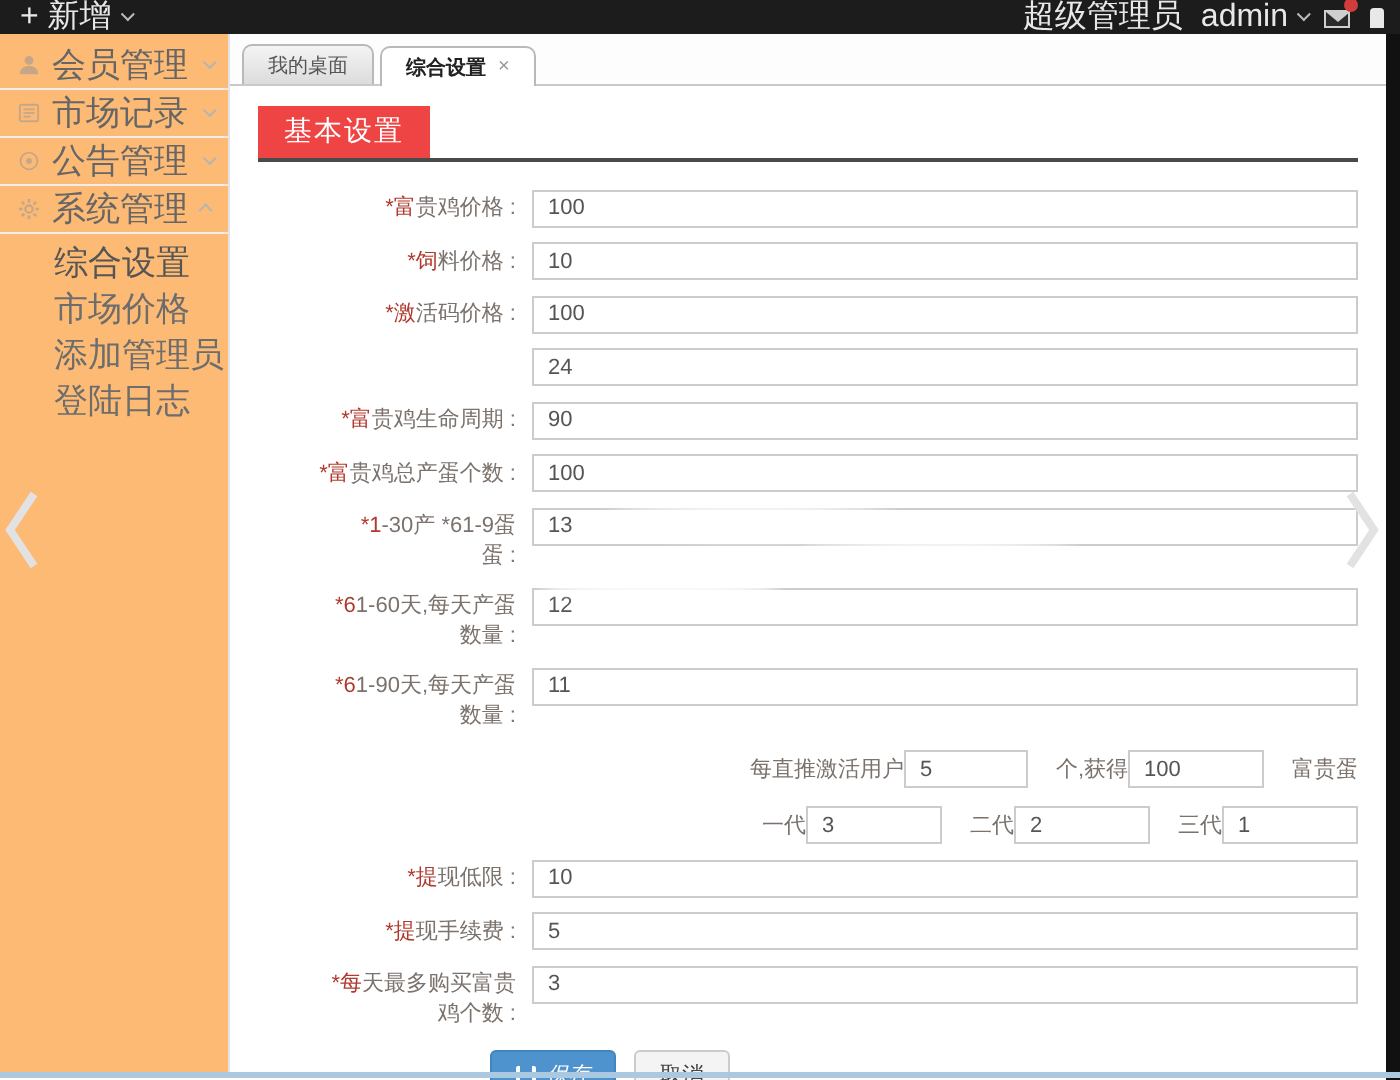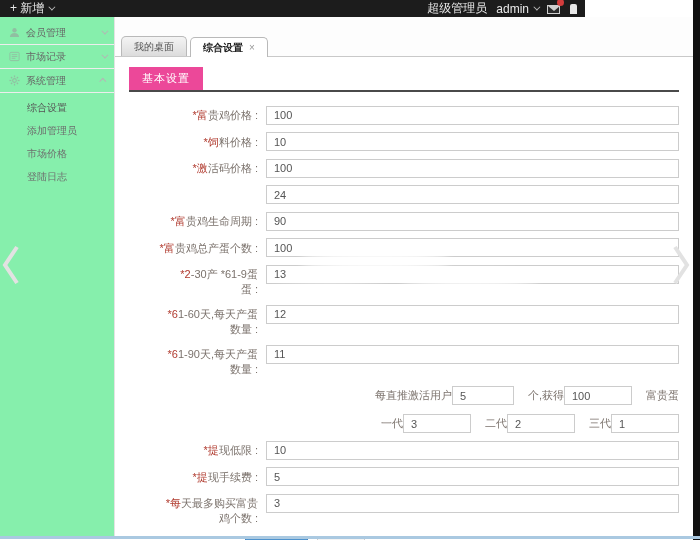--- a/index.html
+++ b/index.html
@@ -3,71 +3,71 @@
 <meta charset="utf-8">
 <style>
   * { box-sizing: border-box; margin: 0; padding: 0; }
   html,body { width:700px; height:540px; overflow:hidden; }
   body {
     font-family: "Liberation Sans", sans-serif;
     background:#ffffff; position:relative; color:#333;
   }
   
   .topbar {
-    position:absolute; top:0; left:0; width:585px; height:17px;
-    background:#1c1c1c; color:#e8e8e8; font-size:12px;
+    position:absolute; top:0; left:0; width:700px; height:17px;
+    background:#1c1c1c; color:#e8e8e8; font-size:16px;
     display:flex; align-items:center; justify-content:space-between;
     padding:0 8px 0 10px; z-index:30;
   }
   .topbar-left { display:flex; align-items:center; gap:4px; cursor:pointer; }
   .topbar-right { display:flex; align-items:center; gap:9px; }
   .chev { display:inline-block; width:5px; height:5px; border-right:1px solid #bbb; border-bottom:1px solid #bbb; }
   .chev.down { transform:rotate(45deg) translateY(-2px); }
   .chev.up   { transform:rotate(-135deg) translateY(-1px); }
   .mail-wrap { position:relative; width:14px; height:11px; }
   .mail-ic { width:13px; height:9px; border:1px solid #cfcfcf; position:absolute; bottom:0; left:0; background:#2a2a2a; }
   .mail-ic:after{ content:""; position:absolute; left:0; top:0; width:0; height:0;
     border-left:6px solid transparent; border-right:6px solid transparent; border-top:5px solid #cfcfcf; }
   .badge { position:absolute; top:-4px; right:-3px; width:7px; height:7px; border-radius:50%; background:#d23c3c; }
   .profile-ic { width:7px; height:10px; background:#e8e8e8; border-radius:2px 2px 0 0; }
   
   .right-strip { position:absolute; top:0; right:0; width:7px; height:540px; background:#111; z-index:25; }
   
   .sidebar {
     position:absolute; top:17px; left:0; width:115px; height:519px;
-    background:#86efac; border-right:1px solid #e3e3e3; font-size:10px; color:#666;
+    background:#fdba74; border-right:1px solid #e3e3e3; font-size:17px; color:#666;
     padding-top:4px;
   }
   .side-item {
     height:24px; display:flex; align-items:center; padding:0 8px 0 9px;
     border-bottom:1px solid #ededed; cursor:pointer; gap:6px;
   }
   .side-item .s-ic { width:11px; height:11px; flex:0 0 11px; opacity:.55; }
   .side-item .s-lbl { flex:1; }
   .side-item .chev { border-color:#b5b5b5; }
   .submenu { padding:3px 0; }
   .sub-item { height:23px; line-height:23px; padding-left:27px; color:#6d6d6d; cursor:pointer; }
   .sub-item.active { color:#555; }
   
   .main { position:absolute; top:17px; left:115px; width:578px; height:523px; background:#fff; }
   .tabbar {
-    height:40px; display:flex; align-items:flex-end; gap:3px;
+    height:26px; display:flex; align-items:flex-end; gap:3px;
     padding:5px 0 0 6px; border-bottom:1px solid #c9c9c9; background:#fdfdfd;
   }
   .tab {
     font-size:10px; padding:3px 12px 3px 12px; border:1px solid #b9b9b9; border-bottom:none;
     border-radius:5px 5px 0 0; background:linear-gradient(#f4f4f4,#dcdcdc); color:#555;
     cursor:pointer; display:flex; align-items:center; gap:6px; height:20px;
   }
   .tab.active { background:#fff; color:#222; font-weight:bold; position:relative; top:1px; }
   .tab .close-x { color:#999; font-weight:normal; font-size:10px; cursor:pointer; }
   .content { padding:10px 14px 0 14px; }
   .section-head { border-bottom:2px solid #4a4a4a; }
   .section-title {
-    display:inline-block; background:#ec4899; color:#fff; font-size:11px;
+    display:inline-block; background:#ef4444; color:#fff; font-size:14px;
     padding:4px 13px; letter-spacing:1px;
   }
   
   .form { margin-top:13px; }
   .row { display:flex; margin-bottom:7px;justify-content:flex-end; }
   .lbl {
     width:108px; flex:0 0 108px; text-align:right; font-size:11px; color:#7b726c;
     padding-right:8px; line-height:15px; padding-top:3px;
   }
   .lbl::first-letter { color:#b03a2e; }
@@ -135,20 +135,28 @@
     <span class="chev down"></span>
   </div>
   <div class="side-item">
     <svg class="s-ic" viewBox="0 0 12 12">
         <rect x="1" y="1.5" width="10" height="9" rx="1" fill="none" stroke="#999"></rect>
         <line x1="3" y1="4" x2="9" y2="4" stroke="#999"></line>
         <line x1="3" y1="6" x2="9" y2="6" stroke="#999"></line>
         <line x1="3" y1="8" x2="7" y2="8" stroke="#999"></line>
       </svg>
     <span class="s-lbl">市场记录</span>
+    <span class="chev down"></span>
+  </div>
+  <div class="side-item">
+    <svg class="s-ic" viewBox="0 0 12 12">
+        <circle cx="6" cy="6" r="4.6" fill="none" stroke="#999"></circle>
+        <circle cx="6" cy="6" r="1.6" fill="#999"></circle>
+      </svg>
+    <span class="s-lbl">公告管理</span>
     <span class="chev down"></span>
   </div>
   <div class="side-item">
     <svg class="s-ic" viewBox="0 0 12 12">
         <circle cx="6" cy="6" r="2" fill="none" stroke="#999" stroke-width="1.2"></circle>
         <g stroke="#999" stroke-width="1.4">
           <line x1="6" y1="0.5" x2="6" y2="2.5"></line>
           <line x1="6" y1="9.5" x2="6" y2="11.5"></line>
           <line x1="0.5" y1="6" x2="2.5" y2="6"></line>
           <line x1="9.5" y1="6" x2="11.5" y2="6"></line>
@@ -156,22 +164,22 @@
           <line x1="8.5" y1="8.5" x2="9.9" y2="9.9"></line>
           <line x1="2.1" y1="9.9" x2="3.5" y2="8.5"></line>
           <line x1="8.5" y1="3.5" x2="9.9" y2="2.1"></line>
         </g>
       </svg>
     <span class="s-lbl">系统管理</span>
     <span class="chev up"></span>
   </div>
   <div class="submenu">
     <div class="sub-item active">综合设置</div>
+    <div class="sub-item">市场价格</div>
     <div class="sub-item">添加管理员</div>
-    <div class="sub-item">市场价格</div>
     <div class="sub-item">登陆日志</div>
   </div>
 </div>
 
 <div class="main">
   <div class="tabbar">
     <div class="tab">
       <span>我的桌面</span>
     </div>
     <div class="tab active">
@@ -211,21 +219,21 @@
         <div class="ctl"><input class="txt" value="90" style=""></div>
       </div>
 
       <div class="row">
         <div class="lbl">*富贵鸡总产蛋个数 :</div>
         <div class="ctl"><input class="txt" value="100" style=""></div>
       </div>
 
       <div class="row">
         <div class="lbl">
-          <span>*2-30产  *61-9蛋</span>
+          <span>*1-30产  *61-9蛋</span>
           <span class="lbl2">蛋 :</span>
         </div>
         <div class="ctl"><input class="txt" value="13" style=""></div>
       </div>
 
       <div class="row">
         <div class="lbl">*61-60天,每天产蛋数量 :</div>
         <div class="ctl"><input class="txt" value="12" style=""></div>
       </div>
 

